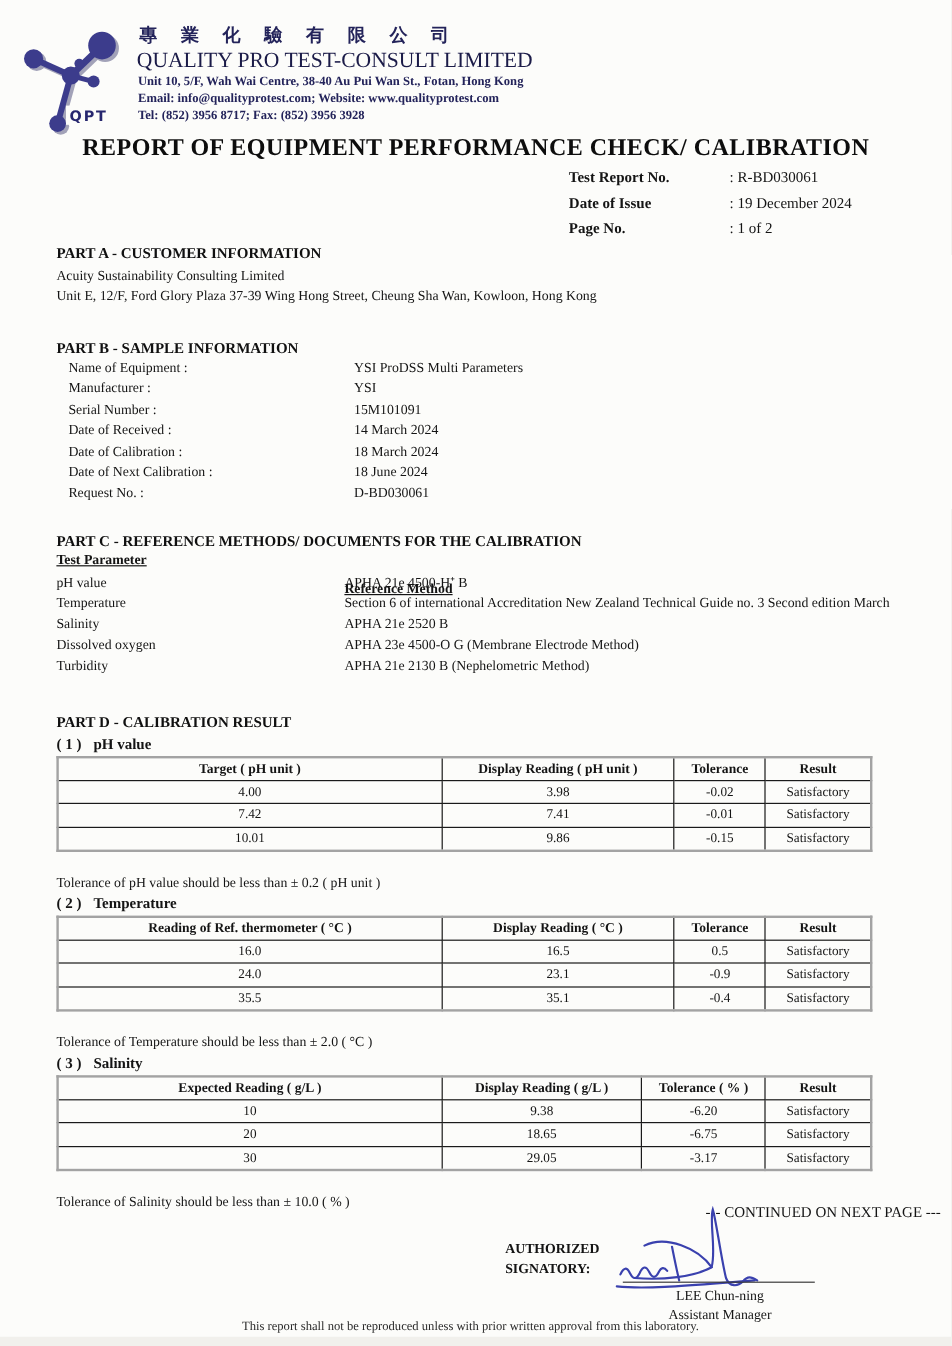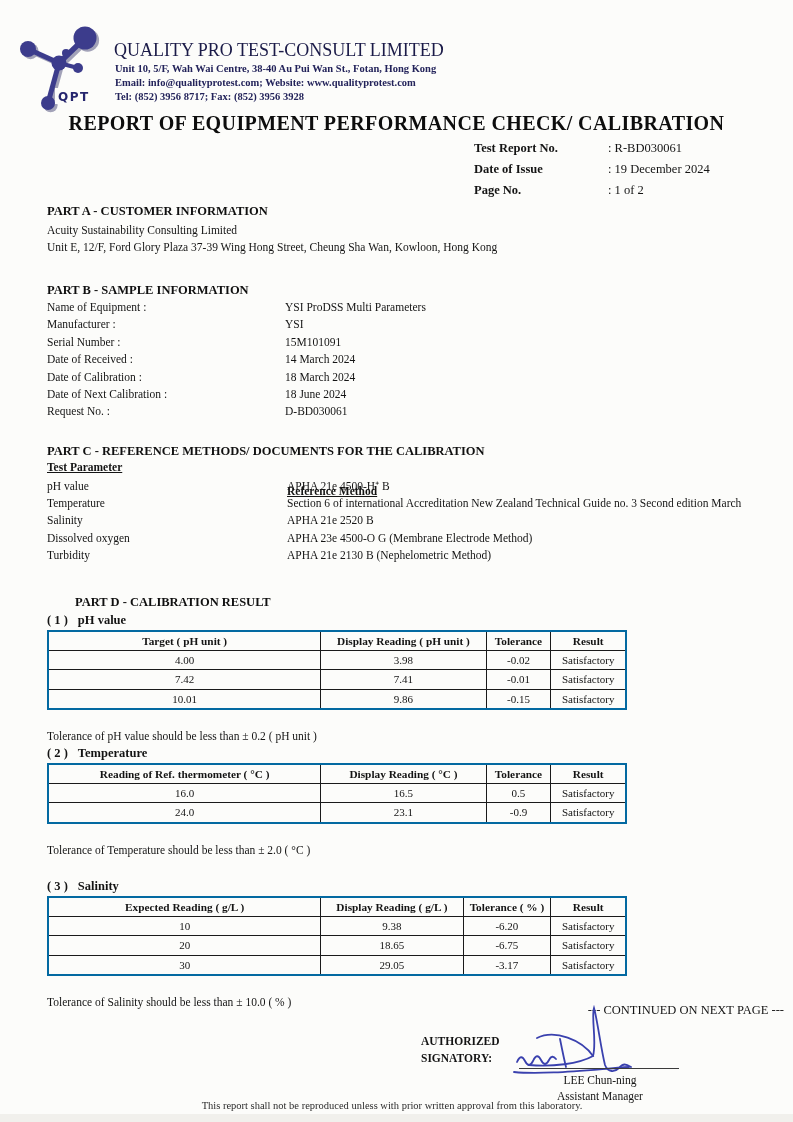--- a/index.html
+++ b/index.html
@@ -27,40 +27,40 @@
   .ri-label{display:inline-block; width:134px; font-weight:bold;}
 
   
   .sec-heading{font-size:12.5px; font-weight:bold; color:#101010;text-align:right;}
   .body-text{font-size:11.5px;}
   .pa-head{left:47px; top:204px;}
   .pa-line1{left:47px; top:224px;}
   .pa-line2{left:47px; top:241px;}
 
   .pb-head{left:47px; top:283px;}
-  .pb-rows{left:47px; top:299px; font-size:11.5px;}
+  .pb-rows{left:57px; top:299px; font-size:11.5px;}
   .pb-row{height:17.4px; line-height:17.4px;}
   .pb-label{display:inline-block; width:238px;}
 
   .pc-head{left:47px; top:444px;}
   .pc-colheads{left:47px; top:461px; font-size:11.5px; font-weight:bold;}
   .pc-colheads span{text-decoration:underline;margin-top:24px;}
   .pc-col2{position:absolute; left:240px; top:0; white-space:nowrap;}
   .pc-rows{left:47px; top:478px; font-size:11.5px;}
   .pc-row{display:flex; line-height:17.2px;}
   .pc-param{width:240px; flex:none;}
   .pc-method{width:470px; flex:none;}
 
-  .pd-head{left:47px; top:595px;margin-left:28px;}
+  .pd-head{left:47px; top:595px;}
 
   .cal-section{left:47px; width:704px;}
   .sec1{top:614px;} .sec2{top:747px;} .sec3{top:880px;}
   .sec-label{height:15px; line-height:13px; font-size:12.5px; font-weight:bold; margin-bottom:1px;}
   .sec-label .num{margin-right:10px;}
-  table.cal{width:580px; border-collapse:collapse; border:2px solid #0369a1; table-layout:fixed;}
+  table.cal{width:680px; border-collapse:collapse; border:2px solid #a3a3a3; table-layout:fixed;}
   table.cal th, table.cal td{
     border:1px solid #1a1a1a; text-align:center; padding:0; height:18.2px;
     font-size:11px; overflow:hidden;
   }
   table.cal th{font-size:11.3px; font-weight:bold;}
   .sec-note{margin-top:20px; font-size:11.5px;}
 
   
   .continued{left:0; top:1003px; width:784px; text-align:right; font-size:12.5px;}
   .auth-block{left:421px; top:1033px; width:90px; 
@@ -96,20 +96,21 @@
       <circle cx="22" cy="43" r="8"></circle>
       <circle cx="53" cy="57" r="7.5"></circle>
       <circle cx="72" cy="62" r="5"></circle>
       <circle cx="60" cy="47" r="4"></circle>
       <circle cx="42" cy="97" r="7"></circle>
     </g>
     <rect x="49" y="82" width="41" height="16" fill="#fcfcfa"></rect>
     <text x="52" y="95" font-family="DejaVu Sans, sans-serif" font-size="12" font-weight="bold" letter-spacing="1.5" fill="#26266e">QPT</text>
   </svg>
 
+  <div class="abs hdr-zh">專 業 化 驗 有 限 公 司</div>
   <div class="abs hdr-en">QUALITY PRO TEST-CONSULT LIMITED</div>
   <div class="abs hdr-small hdr-addr">Unit 10, 5/F, Wah Wai Centre, 38-40 Au Pui Wan St., Fotan, Hong Kong</div>
   <div class="abs hdr-small hdr-email">Email: info@qualityprotest.com; Website: www.qualityprotest.com</div>
   <div class="abs hdr-small hdr-tel">Tel: (852) 3956 8717; Fax: (852) 3956 3928</div>
 
   <div class="abs doc-title">REPORT OF EQUIPMENT PERFORMANCE CHECK/ CALIBRATION</div>
 
   <div class="abs report-info">
       <div class="ri-row"><span class="ri-label">Test Report No.</span><span class="ri-value">: R-BD030061</span></div>
       <div class="ri-row"><span class="ri-label">Date of Issue</span><span class="ri-value">: 19 December 2024</span></div>
@@ -231,20 +232,26 @@
           <tr>
             <td>16.0</td>
             <td>16.5</td>
             <td>0.5</td>
             <td>Satisfactory</td>
           </tr>
           <tr>
             <td>24.0</td>
             <td>23.1</td>
             <td>-0.9</td>
+            <td>Satisfactory</td>
+          </tr>
+          <tr>
+            <td>35.5</td>
+            <td>35.1</td>
+            <td>-0.4</td>
             <td>Satisfactory</td>
           </tr>
         </tbody>
       </table>
       <div class="sec-note">Tolerance of Temperature should be less than ± 2.0 ( °C )</div>
     </div>
   <div class="abs cal-section sec3">
       <div class="sec-label"><span class="num">( 3 )</span><span>Salinity</span></div>
       <table class="cal">
         <colgroup>

